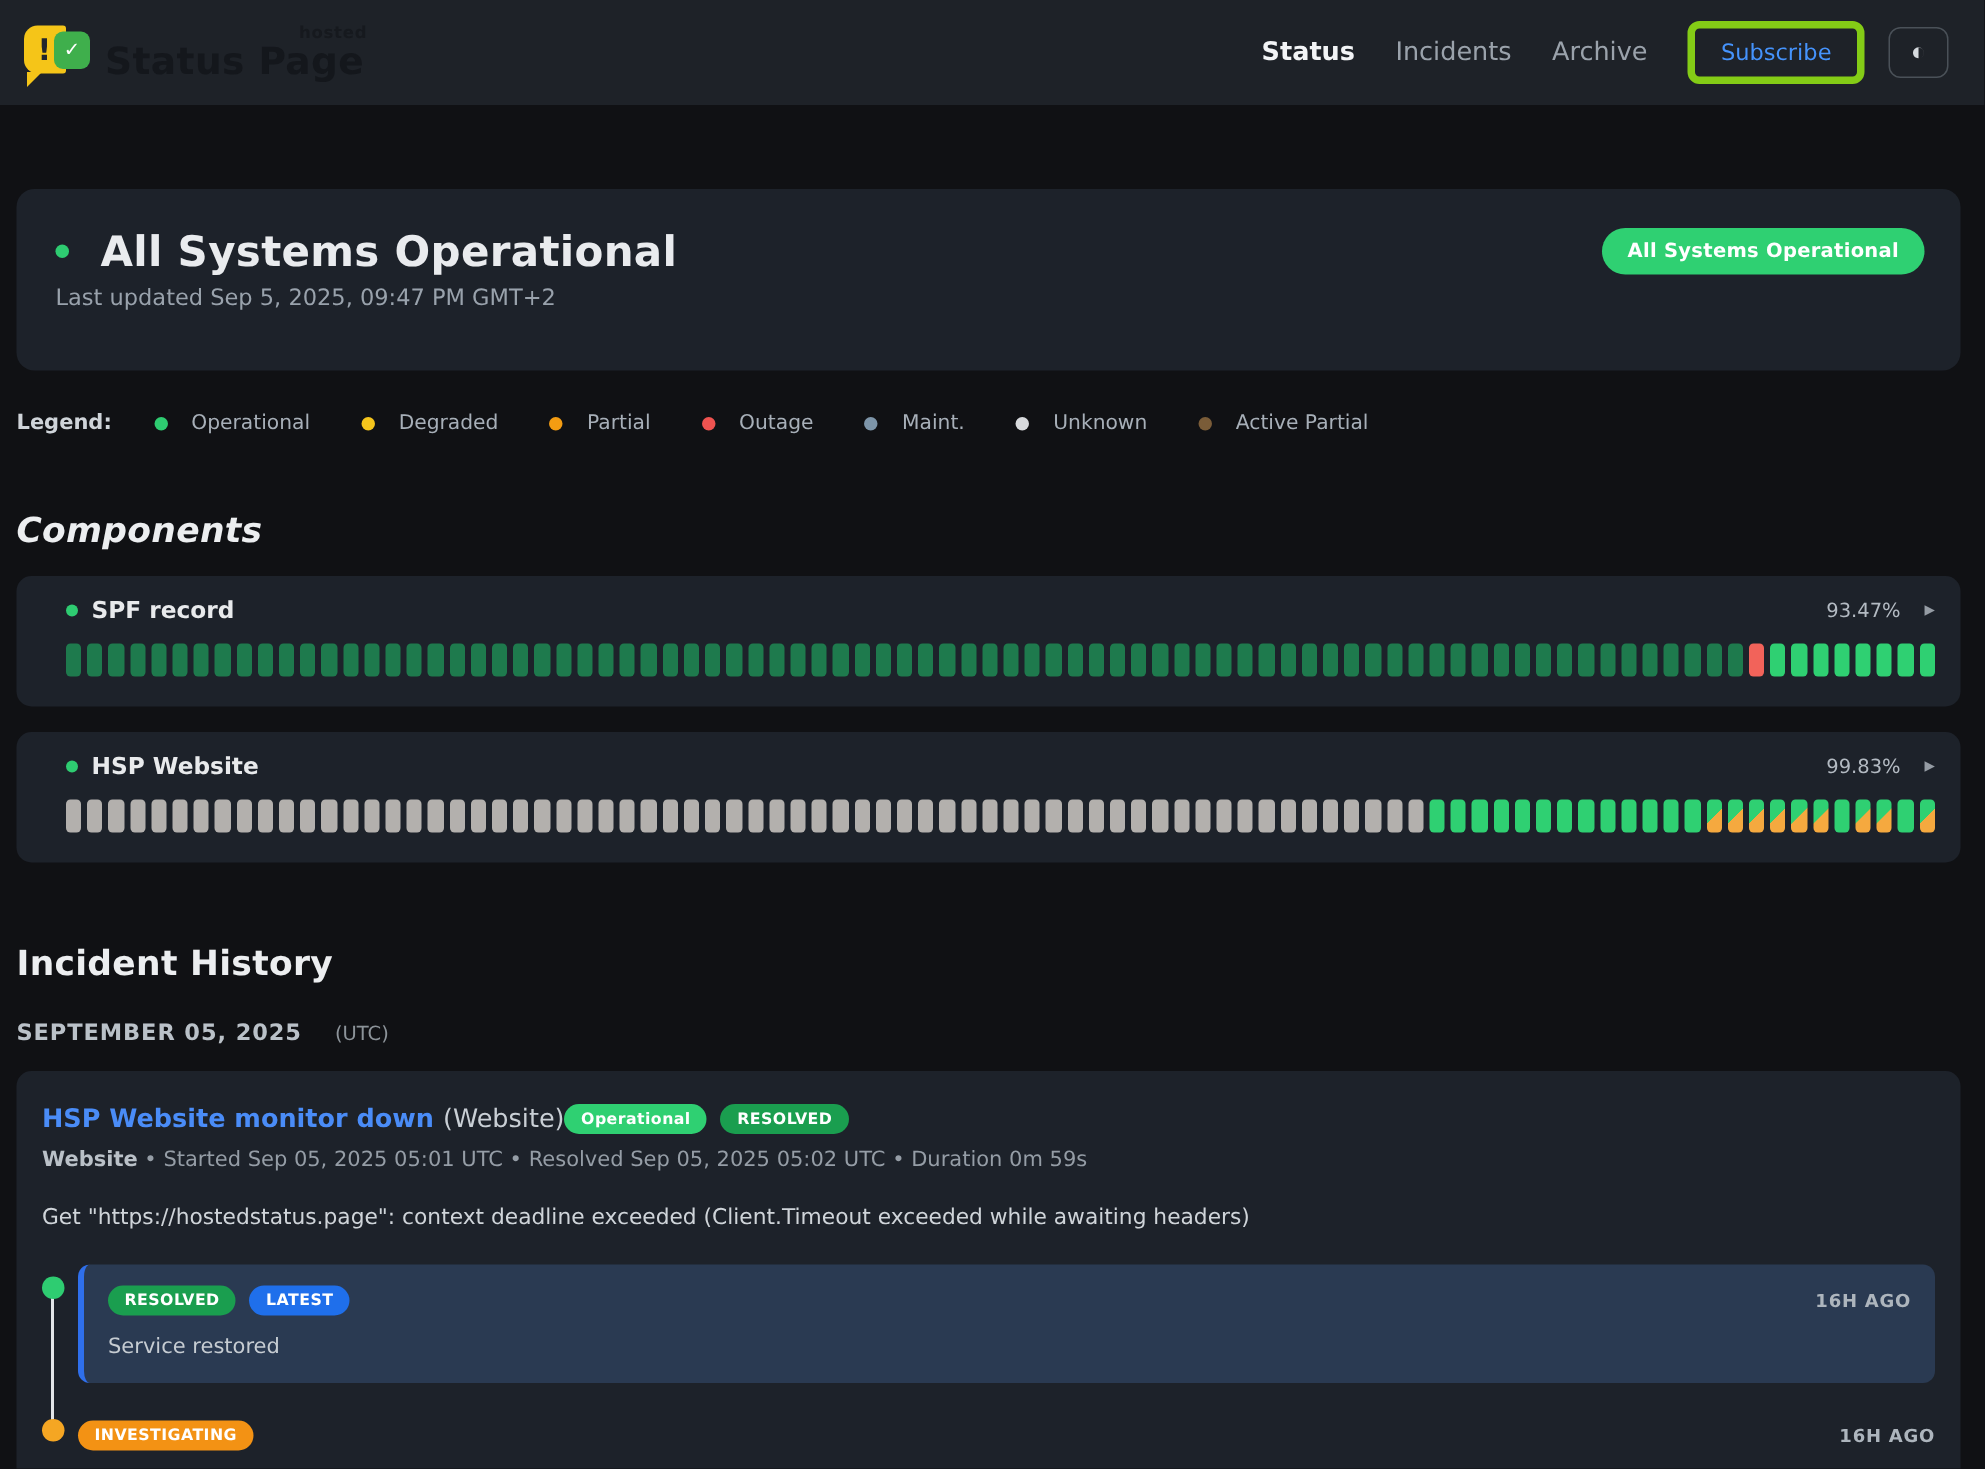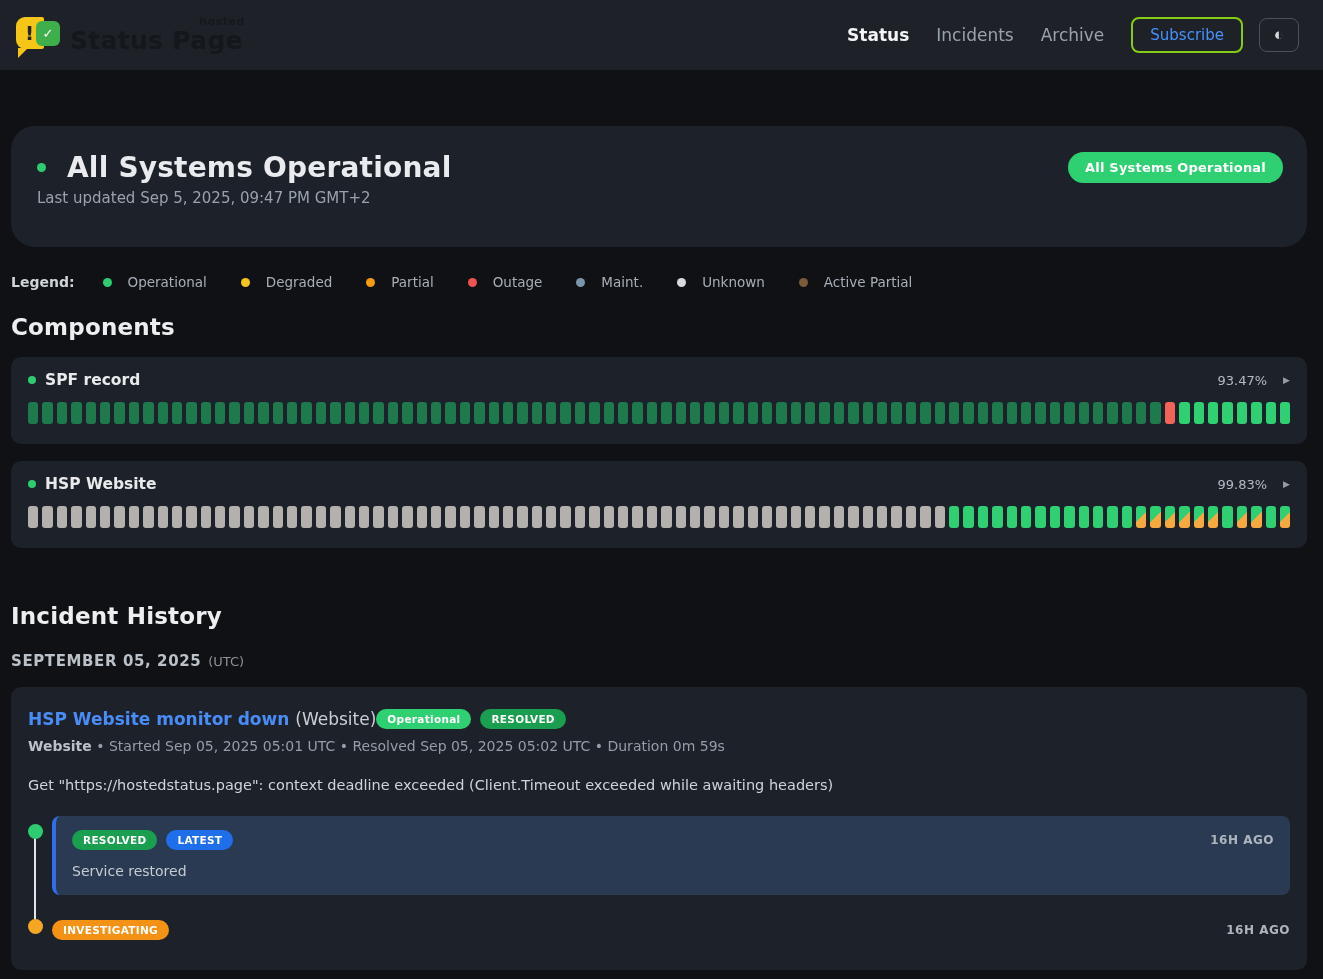--- a/index.html
+++ b/index.html
@@ -25,73 +25,73 @@
   .logo-excl { position:absolute; left:11px; top:8px; color:#22262c; font-weight:800; font-size:20px; }
   .logo-check { position:absolute; left:22px; top:8px; width:24px; height:25px; background:#3faf4c; border-radius:6px; color:#fff; display:flex; align-items:center; justify-content:center; font-size:13px; font-weight:700; }
   .brand-text { position:relative; padding-top:10px; font-size:25px; font-weight:700; color:#14171c; letter-spacing:.3px; line-height:1; }
   .brand-hosted { position:absolute; top:-2px; right:-2px; font-size:11px; font-weight:600; color:#16191e; letter-spacing:.5px; }
 
   .nav { margin-left:auto; display:flex; align-items:center; gap:27px; font-size:17px; }
   .nav-link { color:#9aa2ab; cursor:pointer; }
   .nav-link.active { color:#f2f4f6; font-weight:600; }
   .subscribe-btn {
     margin-left:27px; padding:7px 17px; background:transparent;
-    border:2px solid #84cc16; color:#4593fc; border-radius:8px;
+    border:5px solid #84cc16; color:#4593fc; border-radius:8px;
     font-size:15px; font-family:inherit; cursor:pointer;
   }
   .theme-btn {
     margin-left:16px; width:40px; height:34px; background:transparent;
     border:1px solid #4a5158; border-radius:8px; color:#d6dade;
     font-size:17px; cursor:pointer; display:flex; align-items:center; justify-content:center;
   }
 
   
   .main { padding:0 16px 0 11px; }
 
   .status-card {
-    margin-top:56px; background:#1d222a; border-radius:24px;
+    margin-top:56px; background:#1d222a; border-radius:12px;
     padding:25px 24px 24px 26px; position:relative; height:121px;
   }
   .status-row { display:flex; align-items:center; }
   .status-dot { width:9px; height:9px; border-radius:50%; flex:0 0 auto; }
   .status-title { font-size:28px; font-weight:600; color:#e9ebee; margin-left:21px; letter-spacing:.2px; }
   .status-badge {
     margin-left:auto; color:#fff; font-size:13px; font-weight:700;
     padding:8px 17px; border-radius:16px; letter-spacing:.2px;
   }
   .status-updated { margin-top:5px; font-size:15px; color:#99a2ac; }
 
   
   .legend { margin:27px 0 0 0; display:flex; align-items:center; }
   .legend-label { font-size:14px; font-weight:700; color:#cfd4d9; margin-right:28px; }
   .legend-item { display:flex; align-items:center; margin-right:34px; }
   .legend-dot { width:9px; height:9px; border-radius:50%; margin-right:16px; }
   .legend-text { font-size:13.5px; color:#a7afb8; }
 
   .section-heading { font-size:23px; font-weight:600; color:#eceef0; letter-spacing:.2px; }
-  .components-heading { margin-top:24px; }
+  .components-heading { margin-top:51px;font-style:italic; }
   .history-heading { margin-top:55px; }
 
   
   .component-card {
-    background:#1d222a; border-radius:10px; padding:14px 17px 16px 17px;
+    background:#1d222a; border-radius:10px; padding:14px 17px 16px 33px;
     margin-top:17px; height:87px;
   }
   .component-head { display:flex; align-items:center; }
   .component-dot { width:8px; height:8px; border-radius:50%; flex:0 0 auto; }
   .component-name { margin-left:9px; font-size:15.5px; font-weight:600; color:#e8eaec; }
   .component-uptime { margin-left:auto; font-size:13px; color:#b3bac2; }
   .component-expand { margin-left:16px; font-size:9px; color:#959ca4; cursor:pointer; }
   .bars { display:flex; gap:4px; margin-top:13px; height:22px; }
   .bar { flex:1 1 0; border-radius:3px; cursor:pointer; }
 
   
   .date-heading { margin-top:23px; display:flex; align-items:baseline; }
   .date-text { font-size:15px; font-weight:700; color:#bac1c8; letter-spacing:.6px; }
-  .date-tz { margin-left:7px; font-size:13px; color:#8c9399; }
+  .date-tz { margin-left:22px; font-size:13px; color:#8c9399; }
 
   .incident-card {
     margin-top:17px; background:#1d222a; border-radius:10px;
     padding:22px 17px 30px 17px;
   }
   .incident-title-row { display:flex; align-items:center; }
   .incident-title { font-size:17px; font-weight:700; color:#4a8cf7; cursor:pointer; }
   .incident-title-suffix { font-size:17px; color:#c9cfd5; margin-left:6px; }
   .pill {
     color:#fff; font-size:10.5px; font-weight:700; letter-spacing:.3px;

